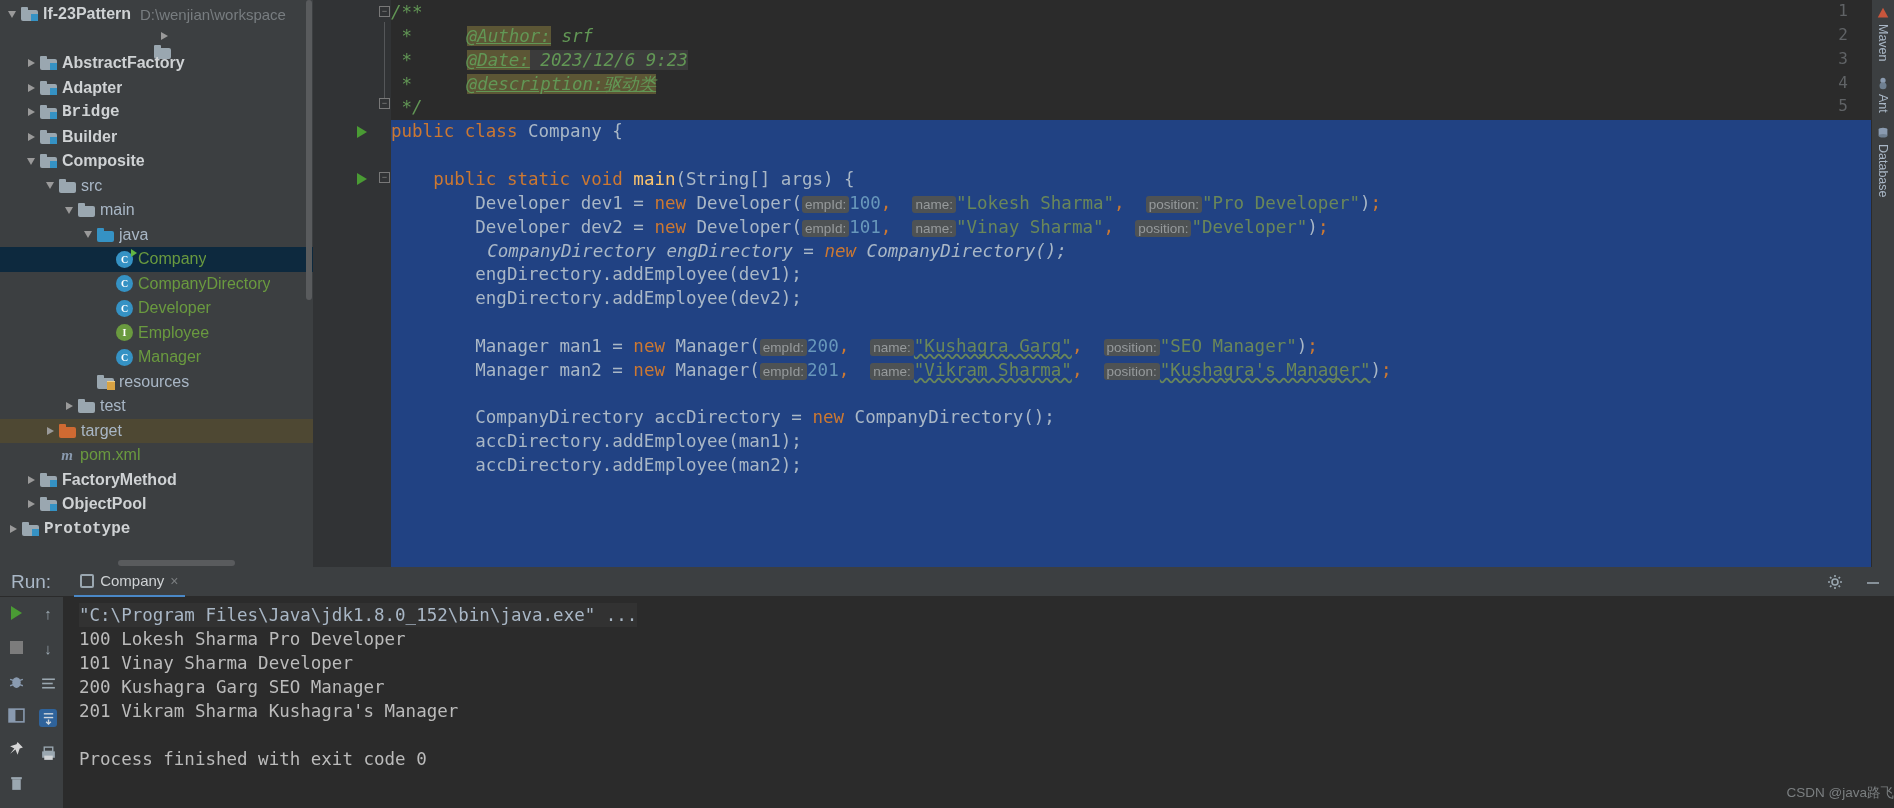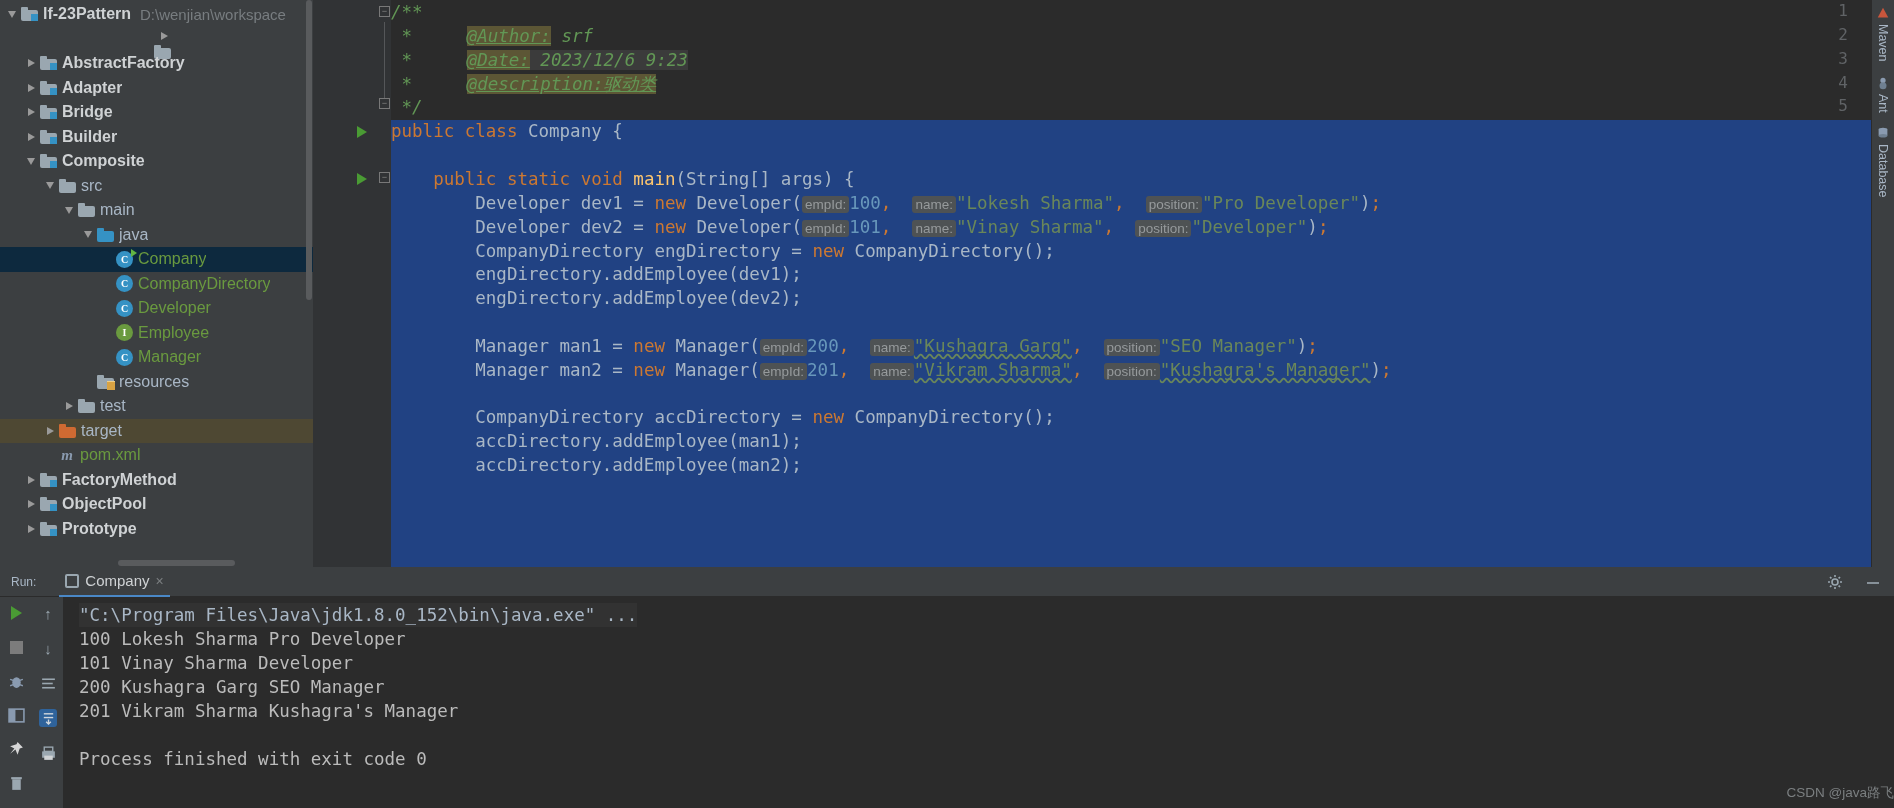--- a/index.html
+++ b/index.html
@@ -115,21 +115,21 @@
     position: absolute; right: 0; top: 0; width: 23px; height: 567px;
     background: #3c3f41; border-left: 1px solid #2b2b2b;
     display: flex; flex-direction: column; align-items: center; padding-top: 6px; gap: 14px;
   }
   .vtab { writing-mode: vertical-rl; font-size: 12.5px; color: #a9b7c6; white-space: nowrap; }
   .vicon { width: 14px; height: 14px; }
 
   
   .runwin { position: absolute; left: 0; top: 567px; width: 1894px; height: 241px; background: #3c3f41; }
   .run-header { position: relative; height: 30px; display: flex; align-items: center; border-bottom: 1px solid #2b2b2b; }
-  .run-label { color: #a9b7c6; font-size: 12px; margin-left: 11px; }
+  .run-label { color: #a9b7c6; font-size: 19px; margin-left: 11px; }
   .run-tab { display: flex; align-items: center; gap: 6px; margin-left: 23px; height: 30px; border-bottom: 2px solid #4a88c7; padding: 0 6px; }
   .run-tab-ico { width: 14px; height: 14px; border: 2px solid #9aa7b0; border-radius: 2px; }
   .run-tab-label { color: #cfd2d4; font-size: 15px; }
   .run-tab-close { color: #7b7f81; font-size: 14px; }
   .run-header-right { position: absolute; right: 12px; top: 0; height: 30px; display: flex; align-items: center; gap: 20px; }
 
   .run-body { position: relative; height: 211px; display: flex; }
   .run-toolbar { width: 33px; background: #3c3f41; display: flex; flex-direction: column; align-items: center; padding-top: 7px; gap: 16px; }
   .run-toolbar2 { width: 30px; background: #3c3f41; display: flex; flex-direction: column; align-items: center; padding-top: 7px; gap: 17px; }
   .tb-ico { width: 18px; height: 18px; display: flex; align-items: center; justify-content: center; color: #9aa7b0; font-size: 15px; }
@@ -190,21 +190,21 @@
               <span class="arrow">
                 <span class="tri-right"></span>
               </span>
               <span class="ico ic-folder module" style="position:relative;">
                 <span class="body"></span>
                 <span class="tab"></span>
                 <span class="badge"></span>
               </span>
               <span class="label bold">Adapter</span>
             </div>
-            <div class="tree-row" style="padding-left: 22px;">
+            <div class="tree-row" style="padding-left: 22px; font-family: Liberation Mono, monospace;">
               <span class="arrow">
                 <span class="tri-right"></span>
               </span>
               <span class="ico ic-folder module" style="position:relative;">
                 <span class="body"></span>
                 <span class="tab"></span>
                 <span class="badge"></span>
               </span>
               <span class="label bold">Bridge</span>
             </div>
@@ -334,21 +334,21 @@
               <span class="arrow">
                 <span class="tri-right"></span>
               </span>
               <span class="ico ic-folder module" style="position:relative;">
                 <span class="body"></span>
                 <span class="tab"></span>
                 <span class="badge"></span>
               </span>
               <span class="label bold">ObjectPool</span>
             </div>
-            <div class="tree-row" style="padding-left: 22px;">
+            <div class="tree-row" style="padding-left: 4px; font-family: Liberation Mono, monospace;">
               <span class="arrow">
                 <span class="tri-right"></span>
               </span>
               <span class="ico ic-folder module" style="position:relative;">
                 <span class="body"></span>
                 <span class="tab"></span>
                 <span class="badge"></span>
               </span>
               <span class="label bold">Prototype</span>
             </div>
@@ -398,21 +398,21 @@
             <div class="cline" style="top: 0px; left: 0px;"><span class="cmt">/**</span></div>
             <div class="cline" style="top: 23.85px; left: 0px;"><span class="cmt"> * </span><span class="cmt-tag">@Author:</span><span class="cmt"> srf</span></div>
             <div class="cline" style="top: 47.7px; left: 0px;"><span class="cmt"> * </span><span class="cmt-tag">@Date:</span><span class="cmt cmt-val-hl"> 2023/12/6 9:23</span></div>
             <div class="cline" style="top: 71.55px; left: 0px;"><span class="cmt"> * </span><span class="cmt-tag">@description:驱动类</span></div>
             <div class="cline" style="top: 95.4px; left: 0px;"><span class="cmt"> */</span></div>
             <div class="cline" style="top: 119.25px; left: 0px;"><span class="kw">public class </span><span class="ident">Company {</span></div>
             <div class="cline" style="top: 143.1px; left: 0px;"></div>
             <div class="cline" style="top: 166.95px; left: 0px;">    <span class="kw">public static void </span><span class="mname">main</span><span class="ident">(String[] args) {</span></div>
             <div class="cline" style="top: 190.8px; left: 0px;">        <span class="ident">Developer dev1 = </span><span class="kw">new</span><span class="ident"> Developer(</span><span class="hint">empId:</span><span class="num">100</span><span class="kw">,</span>  <span class="hint">name:</span><span class="str">"Lokesh Sharma"</span><span class="kw">,</span>  <span class="hint">position:</span><span class="str">"Pro Developer"</span><span class="ident">)</span><span class="kw">;</span></div>
             <div class="cline" style="top: 214.65px; left: 0px;">        <span class="ident">Developer dev2 = </span><span class="kw">new</span><span class="ident"> Developer(</span><span class="hint">empId:</span><span class="num">101</span><span class="kw">,</span>  <span class="hint">name:</span><span class="str">"Vinay Sharma"</span><span class="kw">,</span>  <span class="hint">position:</span><span class="str">"Developer"</span><span class="ident">)</span><span class="kw">;</span></div>
-            <div class="cline" style="top: 238.5px; left: 0px;">        <span class="ident">CompanyDirectory engDirectory = </span><span class="kw">new</span><span class="ident"> CompanyDirectory();</span></div>
+            <div class="cline" style="top: 238.5px; left: 12px; font-style: italic;">        <span class="ident">CompanyDirectory engDirectory = </span><span class="kw">new</span><span class="ident"> CompanyDirectory();</span></div>
             <div class="cline" style="top: 262.35px; left: 0px;">        <span class="ident">engDirectory.addEmployee(dev1);</span></div>
             <div class="cline" style="top: 286.2px; left: 0px;">        <span class="ident">engDirectory.addEmployee(dev2);</span></div>
             <div class="cline" style="top: 310.05px; left: 0px;"></div>
             <div class="cline" style="top: 333.9px; left: 0px;">        <span class="ident">Manager man1 = </span><span class="kw">new</span><span class="ident"> Manager(</span><span class="hint">empId:</span><span class="num">200</span><span class="kw">,</span>  <span class="hint">name:</span><span class="str typo">"Kushagra Garg"</span><span class="kw">,</span>  <span class="hint">position:</span><span class="str">"SEO Manager"</span><span class="ident">)</span><span class="kw">;</span></div>
             <div class="cline" style="top: 357.75px; left: 0px;">        <span class="ident">Manager man2 = </span><span class="kw">new</span><span class="ident"> Manager(</span><span class="hint">empId:</span><span class="num">201</span><span class="kw">,</span>  <span class="hint">name:</span><span class="str typo">"Vikram Sharma"</span><span class="kw">,</span>  <span class="hint">position:</span><span class="str typo">"Kushagra's Manager"</span><span class="ident">)</span><span class="kw">;</span></div>
             <div class="cline" style="top: 381.6px; left: 0px;"></div>
             <div class="cline" style="top: 405.45px; left: 0px;">        <span class="ident">CompanyDirectory accDirectory = </span><span class="kw">new</span><span class="ident"> CompanyDirectory();</span></div>
             <div class="cline" style="top: 429.3px; left: 0px;">        <span class="ident">accDirectory.addEmployee(man1);</span></div>
             <div class="cline" style="top: 453.15px; left: 0px;">        <span class="ident">accDirectory.addEmployee(man2);</span></div>
           </div>

